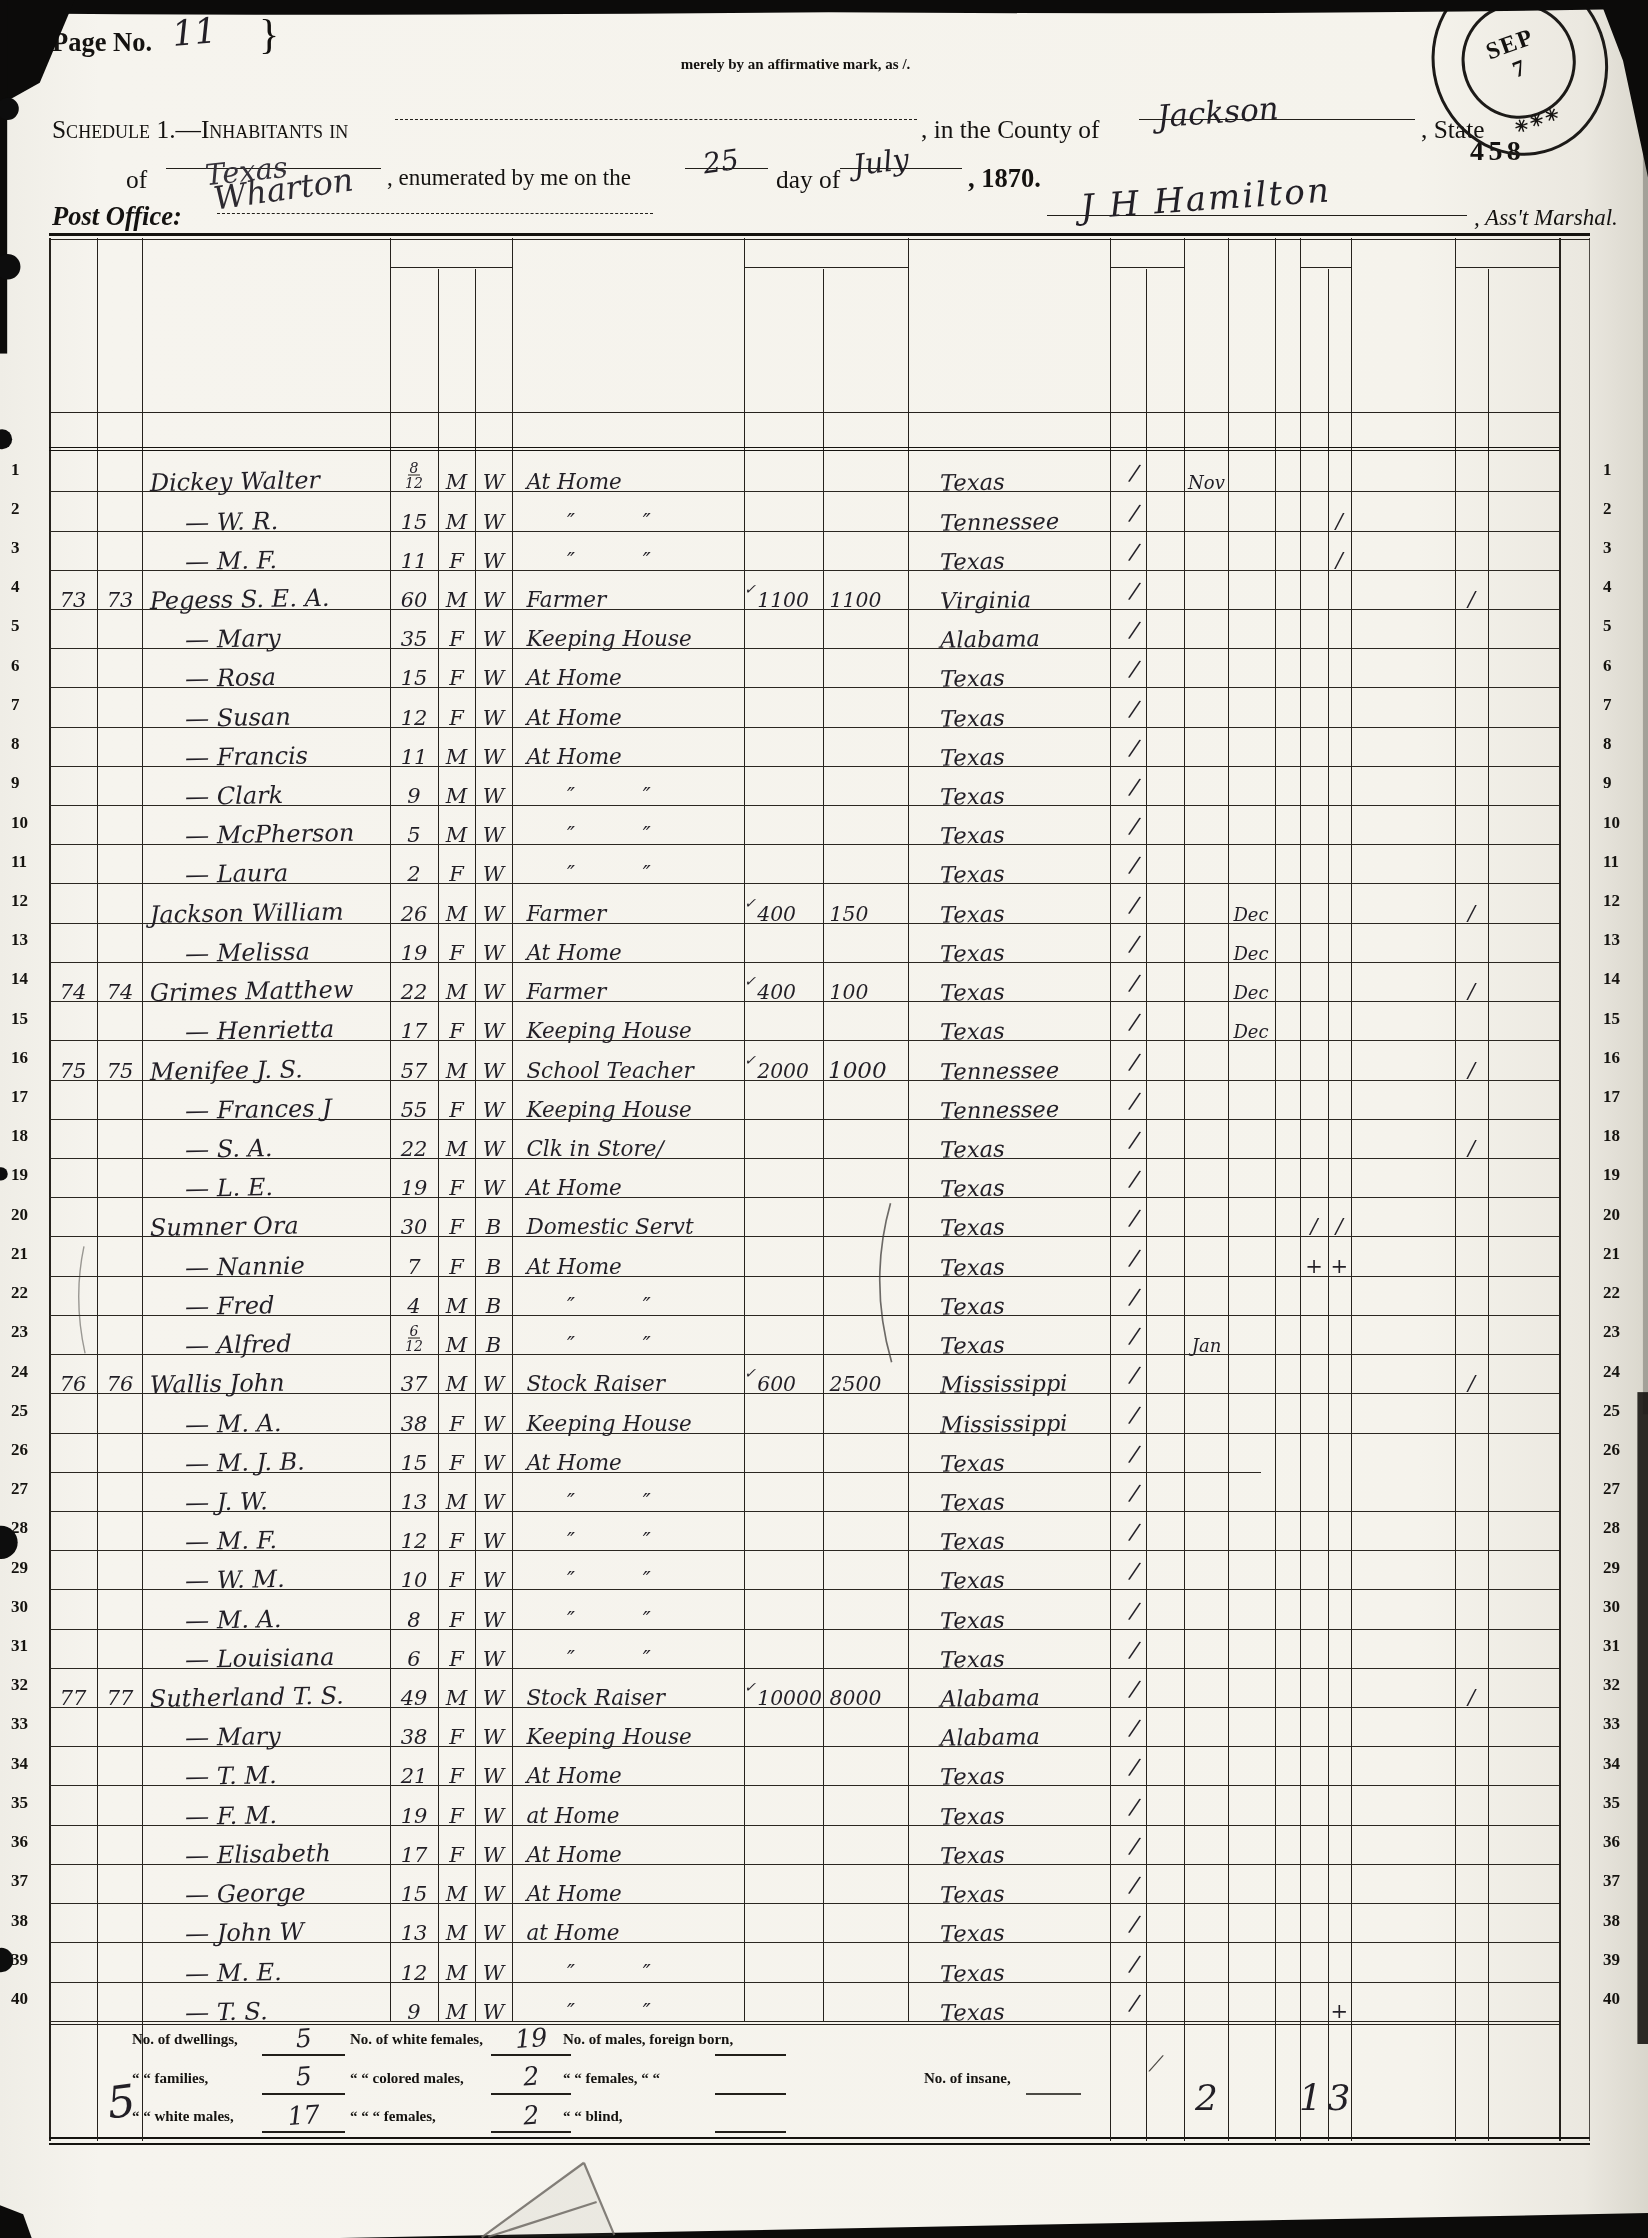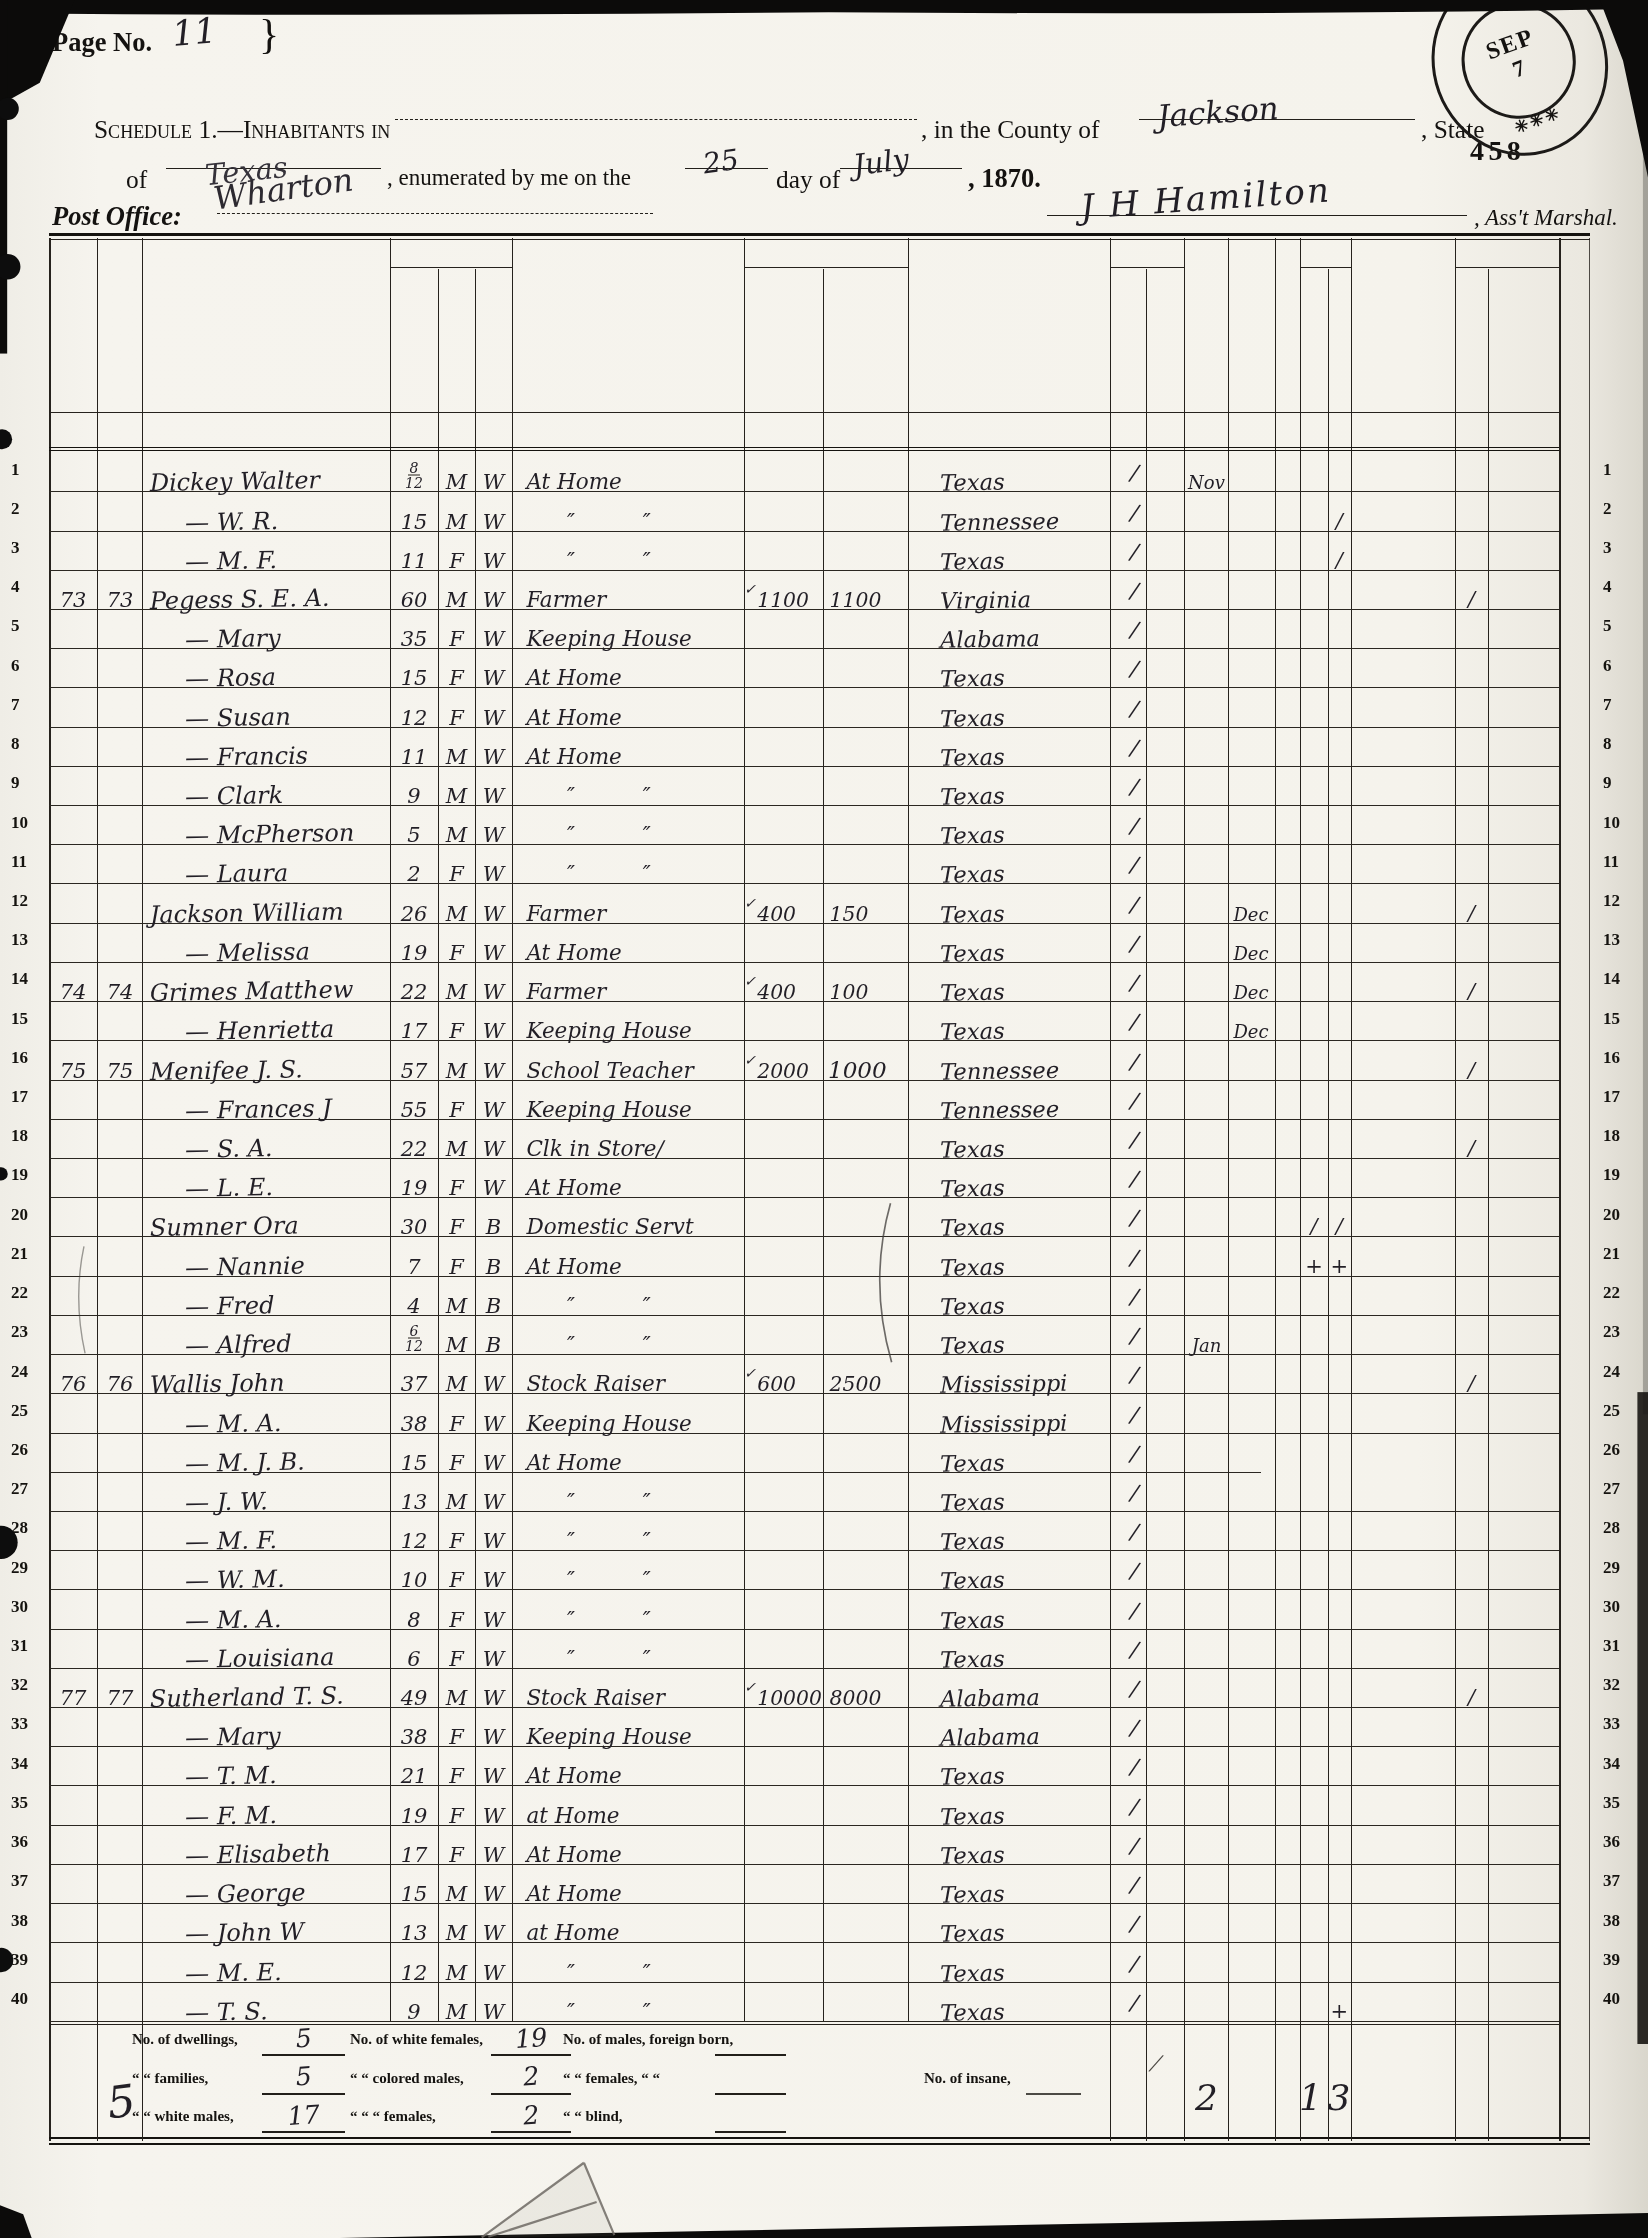--- a/index.html
+++ b/index.html
@@ -24,22 +24,23 @@
   .stamp-ring{position:absolute;border-radius:50%;border:3.9px solid #1c1a18;}
 </style>
 </head>
 <body>
 <div id="page">
 
 <div class="abs printed" style="left:52px;top:26.5px;font-size:26.5px;font-weight:700;">Page No.</div>
 <div class="abs hw" style="left:172px;top:12px;font-size:35px;transform:rotate(-5deg);">11</div>
 <div class="abs printed" style="left:259px;top:10px;font-size:42px;">}</div>
 
-
-<div class="abs printed" style="left:52px;top:115px;font-size:25.4px;font-variant:small-caps;margin-left:42px;">Schedule 1.—Inhabitants in</div>
+<div class="abs printed" style="left:326px;top:56px;width:939px;text-align:center;font-size:15px;font-weight:700;">merely by an affirmative mark, as /.</div>
+
+<div class="abs printed" style="left:52px;top:115px;font-size:25.4px;font-variant:small-caps;">Schedule 1.—Inhabitants in</div>
 <div class="uline" style="left:395px;top:119px;width:522px;border-bottom-style:dashed;"></div>
 <div class="abs printed" style="left:921px;top:115px;font-size:25.4px;">, in the County of</div>
 <div class="uline" style="left:1139px;top:119px;width:276px;"></div>
 <div class="abs hw" style="left:1157px;top:94px;font-size:31px;transform:rotate(-4deg);">Jackson</div>
 <div class="abs printed" style="left:1421px;top:115px;font-size:25.4px;">, State</div>
 <div class="abs printed" style="left:1470px;top:135px;font-size:28px;font-weight:700;letter-spacing:4.4px;">458</div>
 
 <div class="abs printed" style="left:126px;top:165px;font-size:25.4px;">of</div>
 <div class="uline" style="left:166px;top:168px;width:215px;"></div>
 <div class="abs hw" style="left:205px;top:154px;font-size:29px;transform:rotate(-6deg);color:#35323a;">Texas</div>

